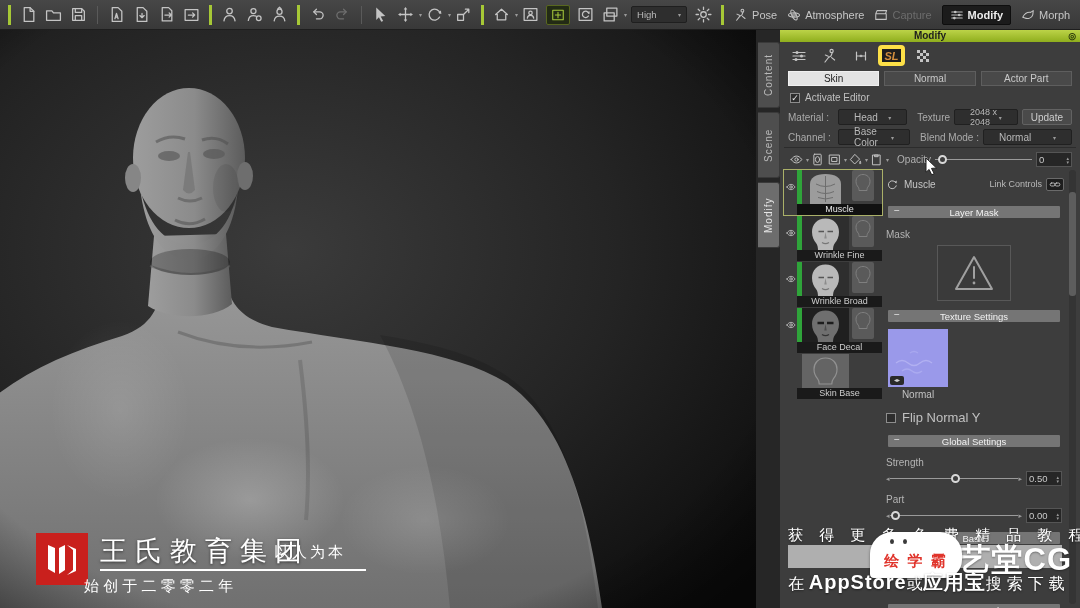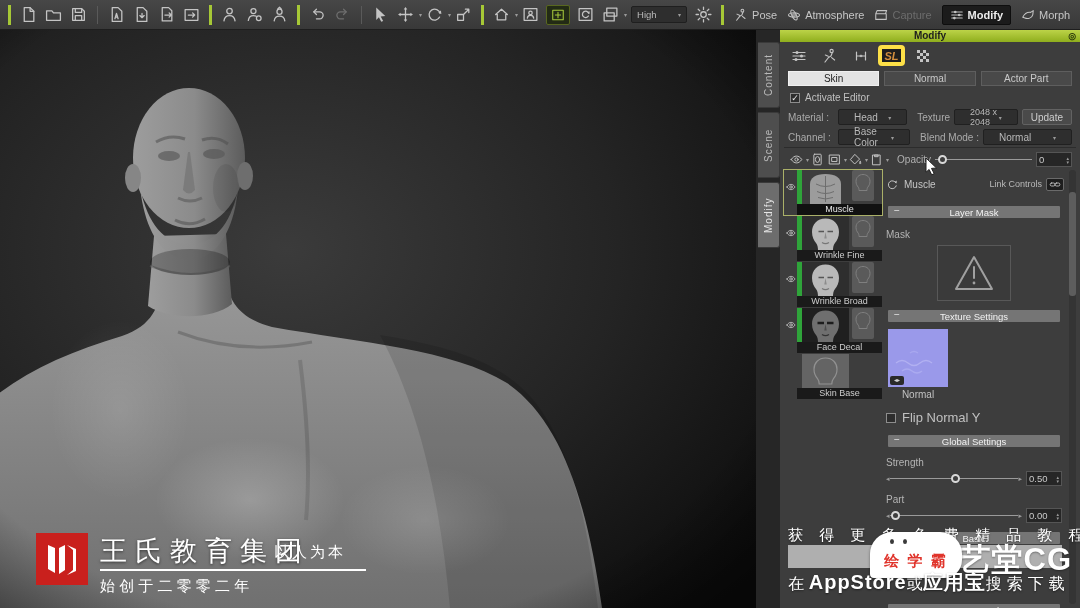--- a/index.html
+++ b/index.html
@@ -22,21 +22,21 @@
 .greenbox .ti{width:14px;height:14px;color:#a8c93c;margin:0}
 .hidd{width:56px;height:17px;background:#2e2e2e;border:1px solid #1f1f1f;border-radius:2px;display:flex;align-items:center;justify-content:space-between;padding:0 5px;color:#b9b9b9;font-size:9.5px;margin:0 4px;flex:none}
 
 .vp{position:absolute;top:30px;left:0;width:756px;height:578px;overflow:hidden}
 .wm{position:absolute;left:36px;top:489px;color:#fff;z-index:10}
 .wm-logo{position:absolute;left:0;top:14px;width:52px;height:52px;background:#c9201d;display:flex;align-items:center;justify-content:center}
 .wm-logo svg{width:40px;height:40px}
 .wm-title{position:absolute;left:64px;top:14px;font-size:27px;letter-spacing:8px;white-space:nowrap;text-shadow:0 1px 3px rgba(0,0,0,.6)}
 .wm-slogan{position:absolute;left:238px;top:24px;font-size:15px;letter-spacing:3px;white-space:nowrap}
 .wm-line{position:absolute;left:64px;top:50px;width:266px;height:2px;background:#fff}
-.wm-since{position:absolute;left:64px;top:58px;width:266px;font-size:15px;display:flex;justify-content:space-between;white-space:nowrap}
+.wm-since{position:absolute;left:48px;top:58px;width:266px;font-size:15px;display:flex;justify-content:space-between;white-space:nowrap}
 
 .stabs{position:absolute;left:756px;top:30px;width:24px;height:578px;background:#262626;z-index:15}
 .stab{position:absolute;left:2px;width:22px;background:#4e4e4e;border:1px solid #3a3a3a;border-right:none;border-radius:3px 0 0 3px;color:#b9b9b9;writing-mode:vertical-rl;transform:rotate(180deg);display:flex;align-items:center;justify-content:center;font-size:10px;letter-spacing:1px}
 .stab.active{background:#6d6d6d;color:#e6e6e6}
 
 .panel{position:absolute;left:780px;top:30px;width:300px;height:578px;background:#3d3d3d;z-index:14}
 .ptitle{position:absolute;top:0;left:0;width:100%;height:12px;background:linear-gradient(#bcd348,#8fae1d);color:#1d1d1d;font-weight:bold;font-size:10px;text-align:center;line-height:12px}
 .opt{position:absolute;right:4px;top:0;font-size:9px;color:#26330a;line-height:12px}
 .itabs{position:absolute;top:15px;left:5px;display:flex;gap:4px;align-items:center}
 .itab{width:27px;height:21px;display:flex;align-items:center;justify-content:center;color:#c2c2c2}

